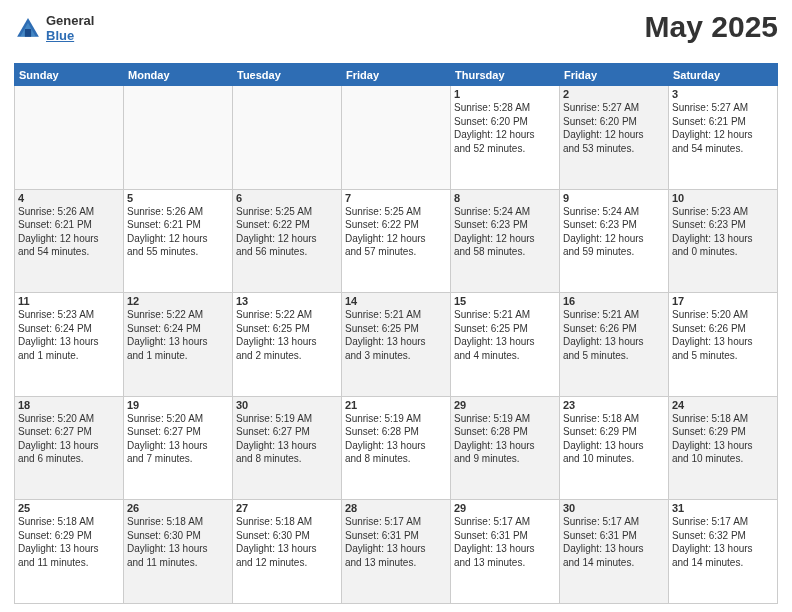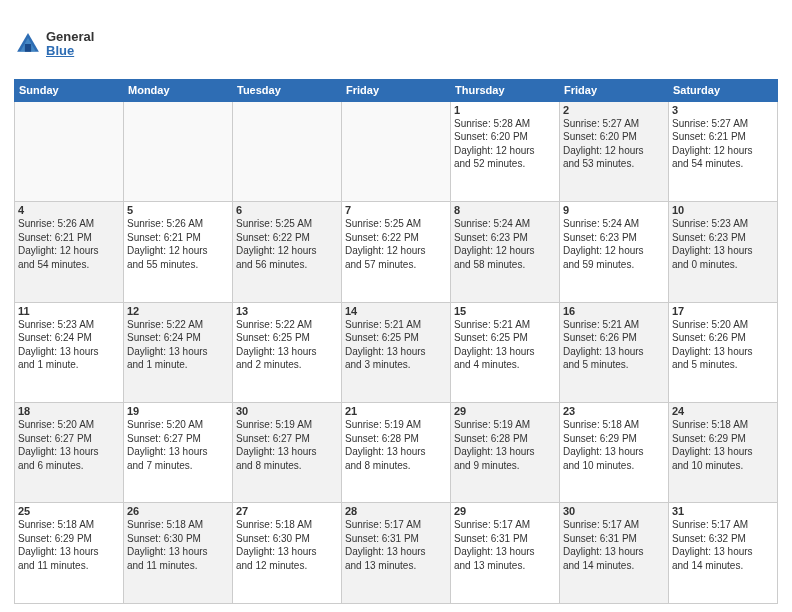--- a/index.html
+++ b/index.html
@@ -15,21 +15,20 @@
       height: 612px;
       padding: 10px 14px 8px 14px;
       display: flex;
       flex-direction: column;
     }
     .header {
       display: flex;
       align-items: flex-end;
       justify-content: space-between;
       margin-bottom: 4px;
-      margin-top: 20px;
     }
     .logo {
       display: flex;
       align-items: center;
       gap: 2px;
     }
     .logo-text {
       display: flex;
       flex-direction: column;
       font-size: 13px;
@@ -113,20 +112,21 @@
         <polygon points="18,4 32,28 4,28" fill="#2e6db4"></polygon>
         <polygon points="18,10 28,28 8,28" fill="#5a9fd4" opacity="0.5"></polygon>
         <rect x="14" y="18" width="8" height="10" fill="#1a4a8a"></rect>
       </svg>
       <div class="logo-text">
         <span class="logo-general">General</span>
         <span class="logo-blue">Blue</span>
       </div>
     </div>
     <div class="title-block">
+      <div class="month-title">May 2025</div>
     </div>
   </div>
 
   <table class="calendar">
     <thead>
       <tr class="header-row">
         <th>Sunday</th>
         <th>Monday</th>
         <th>Tuesday</th>
         <th>Friday</th>

